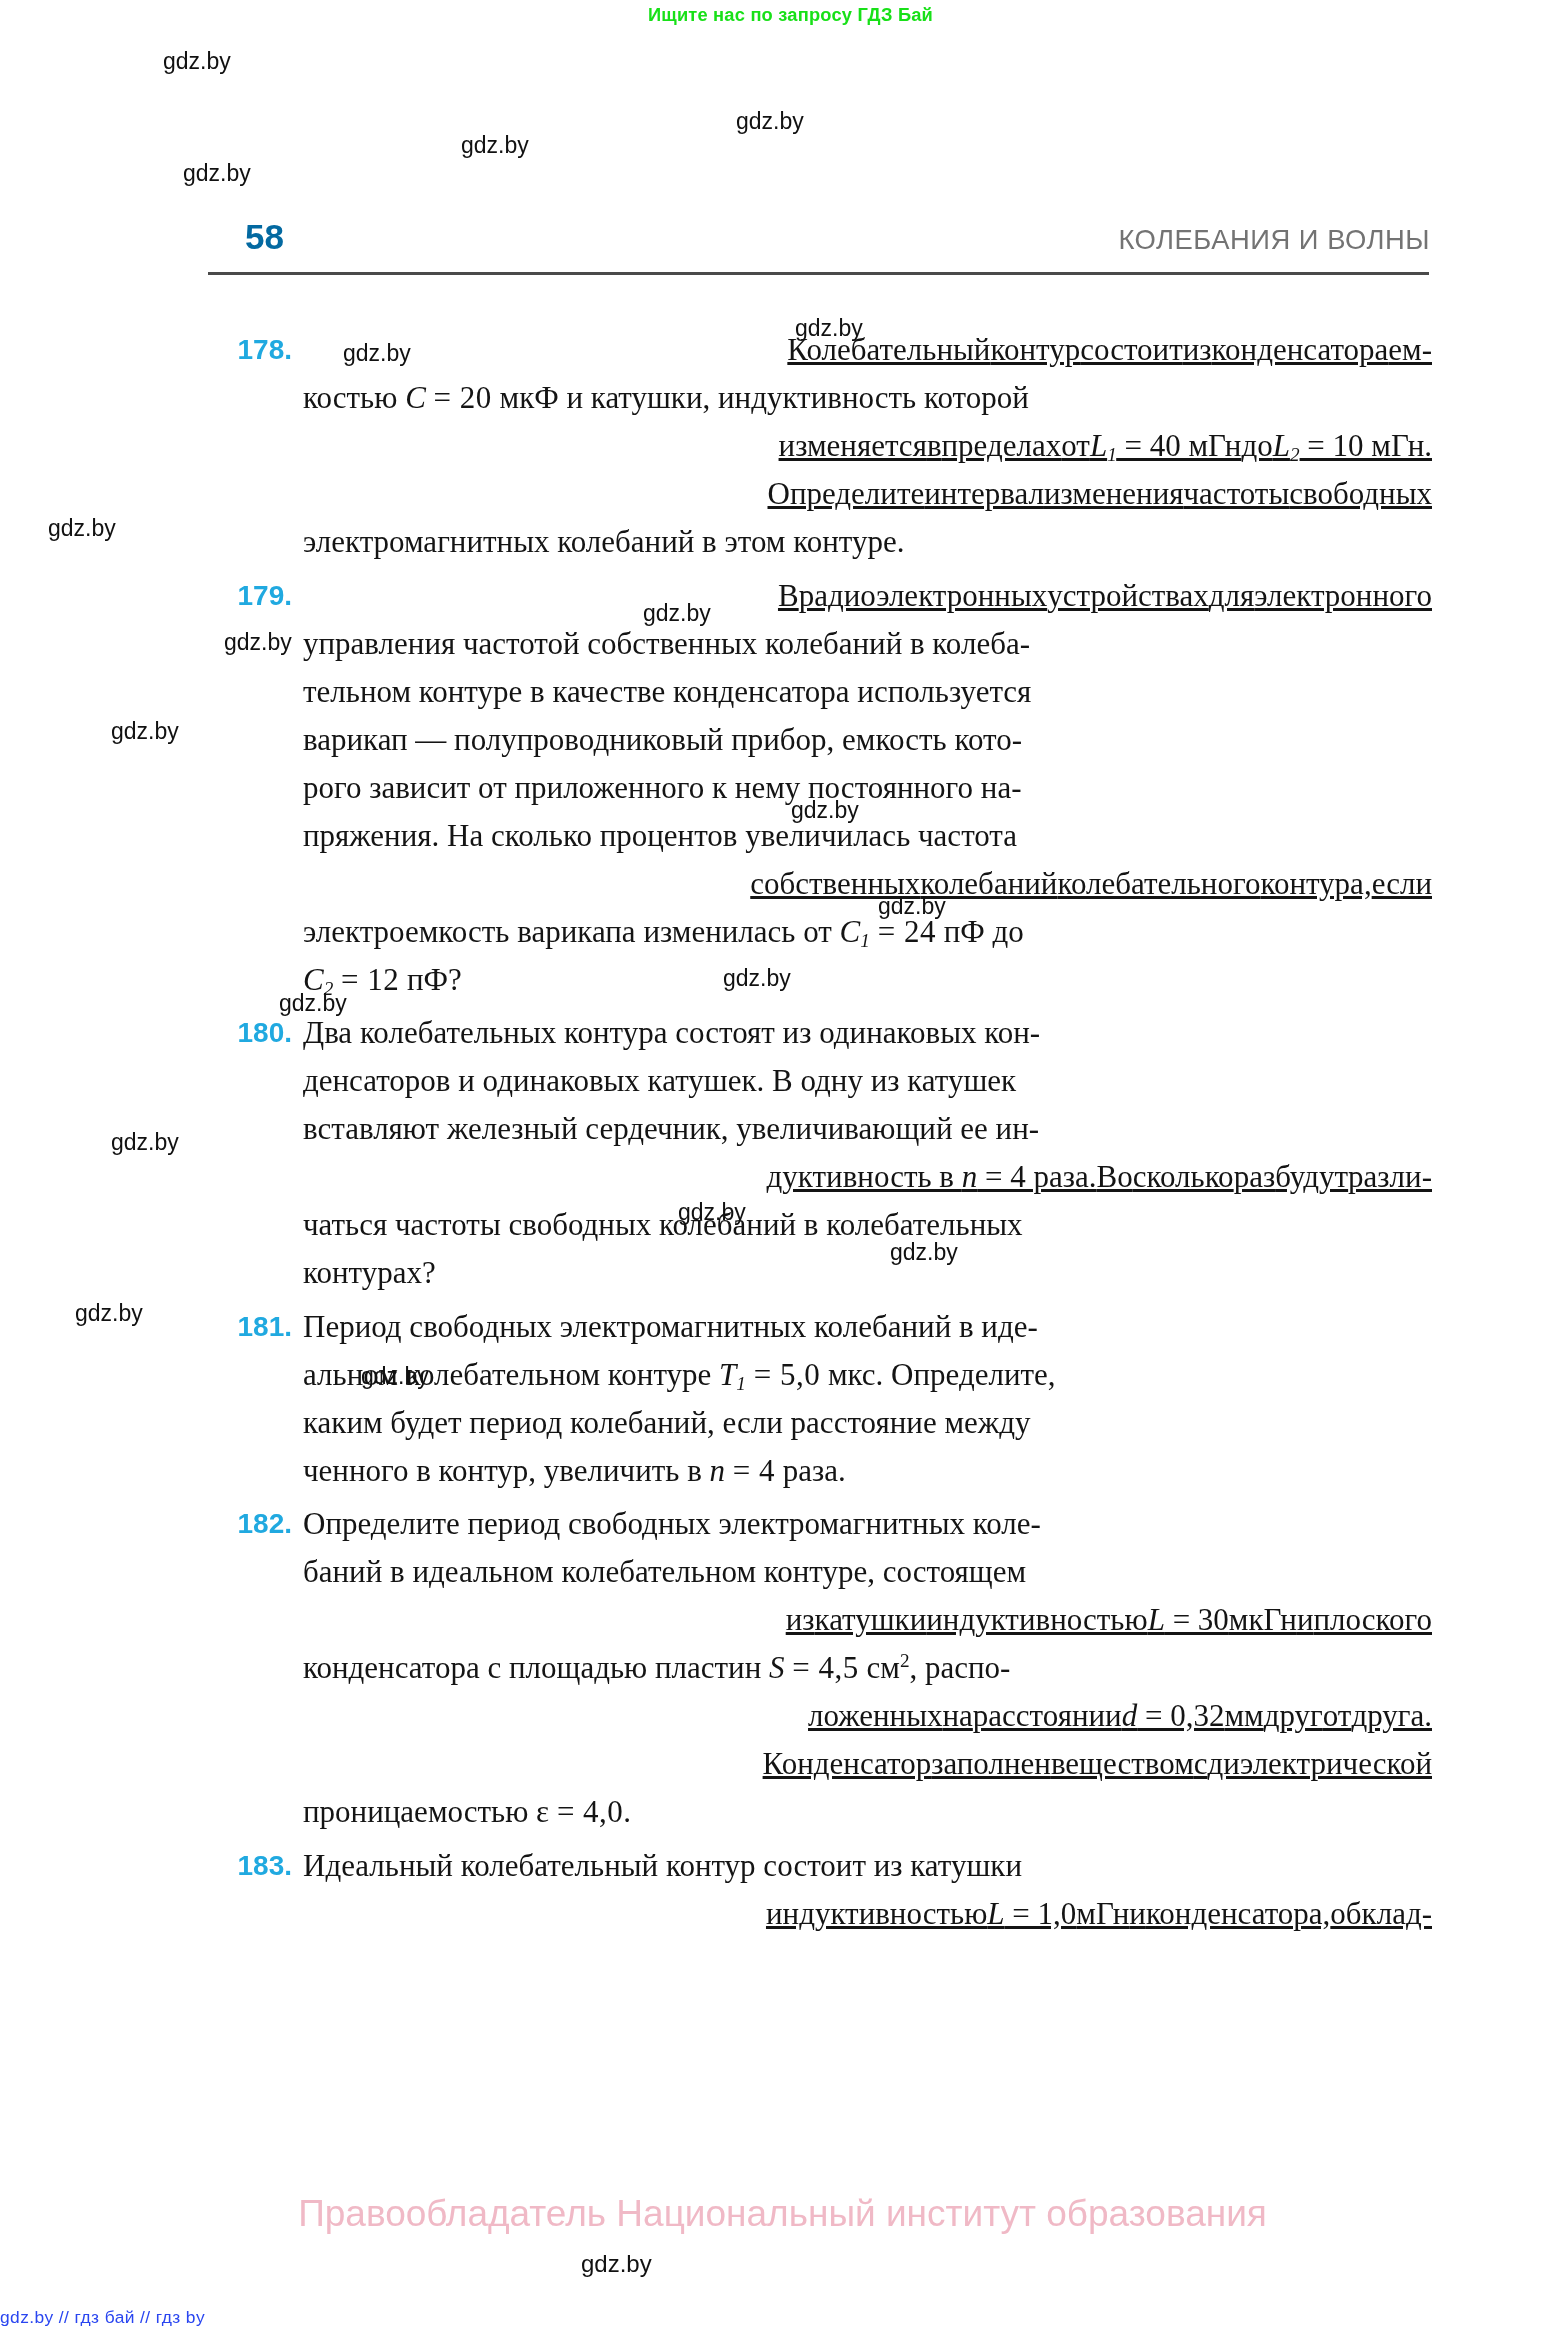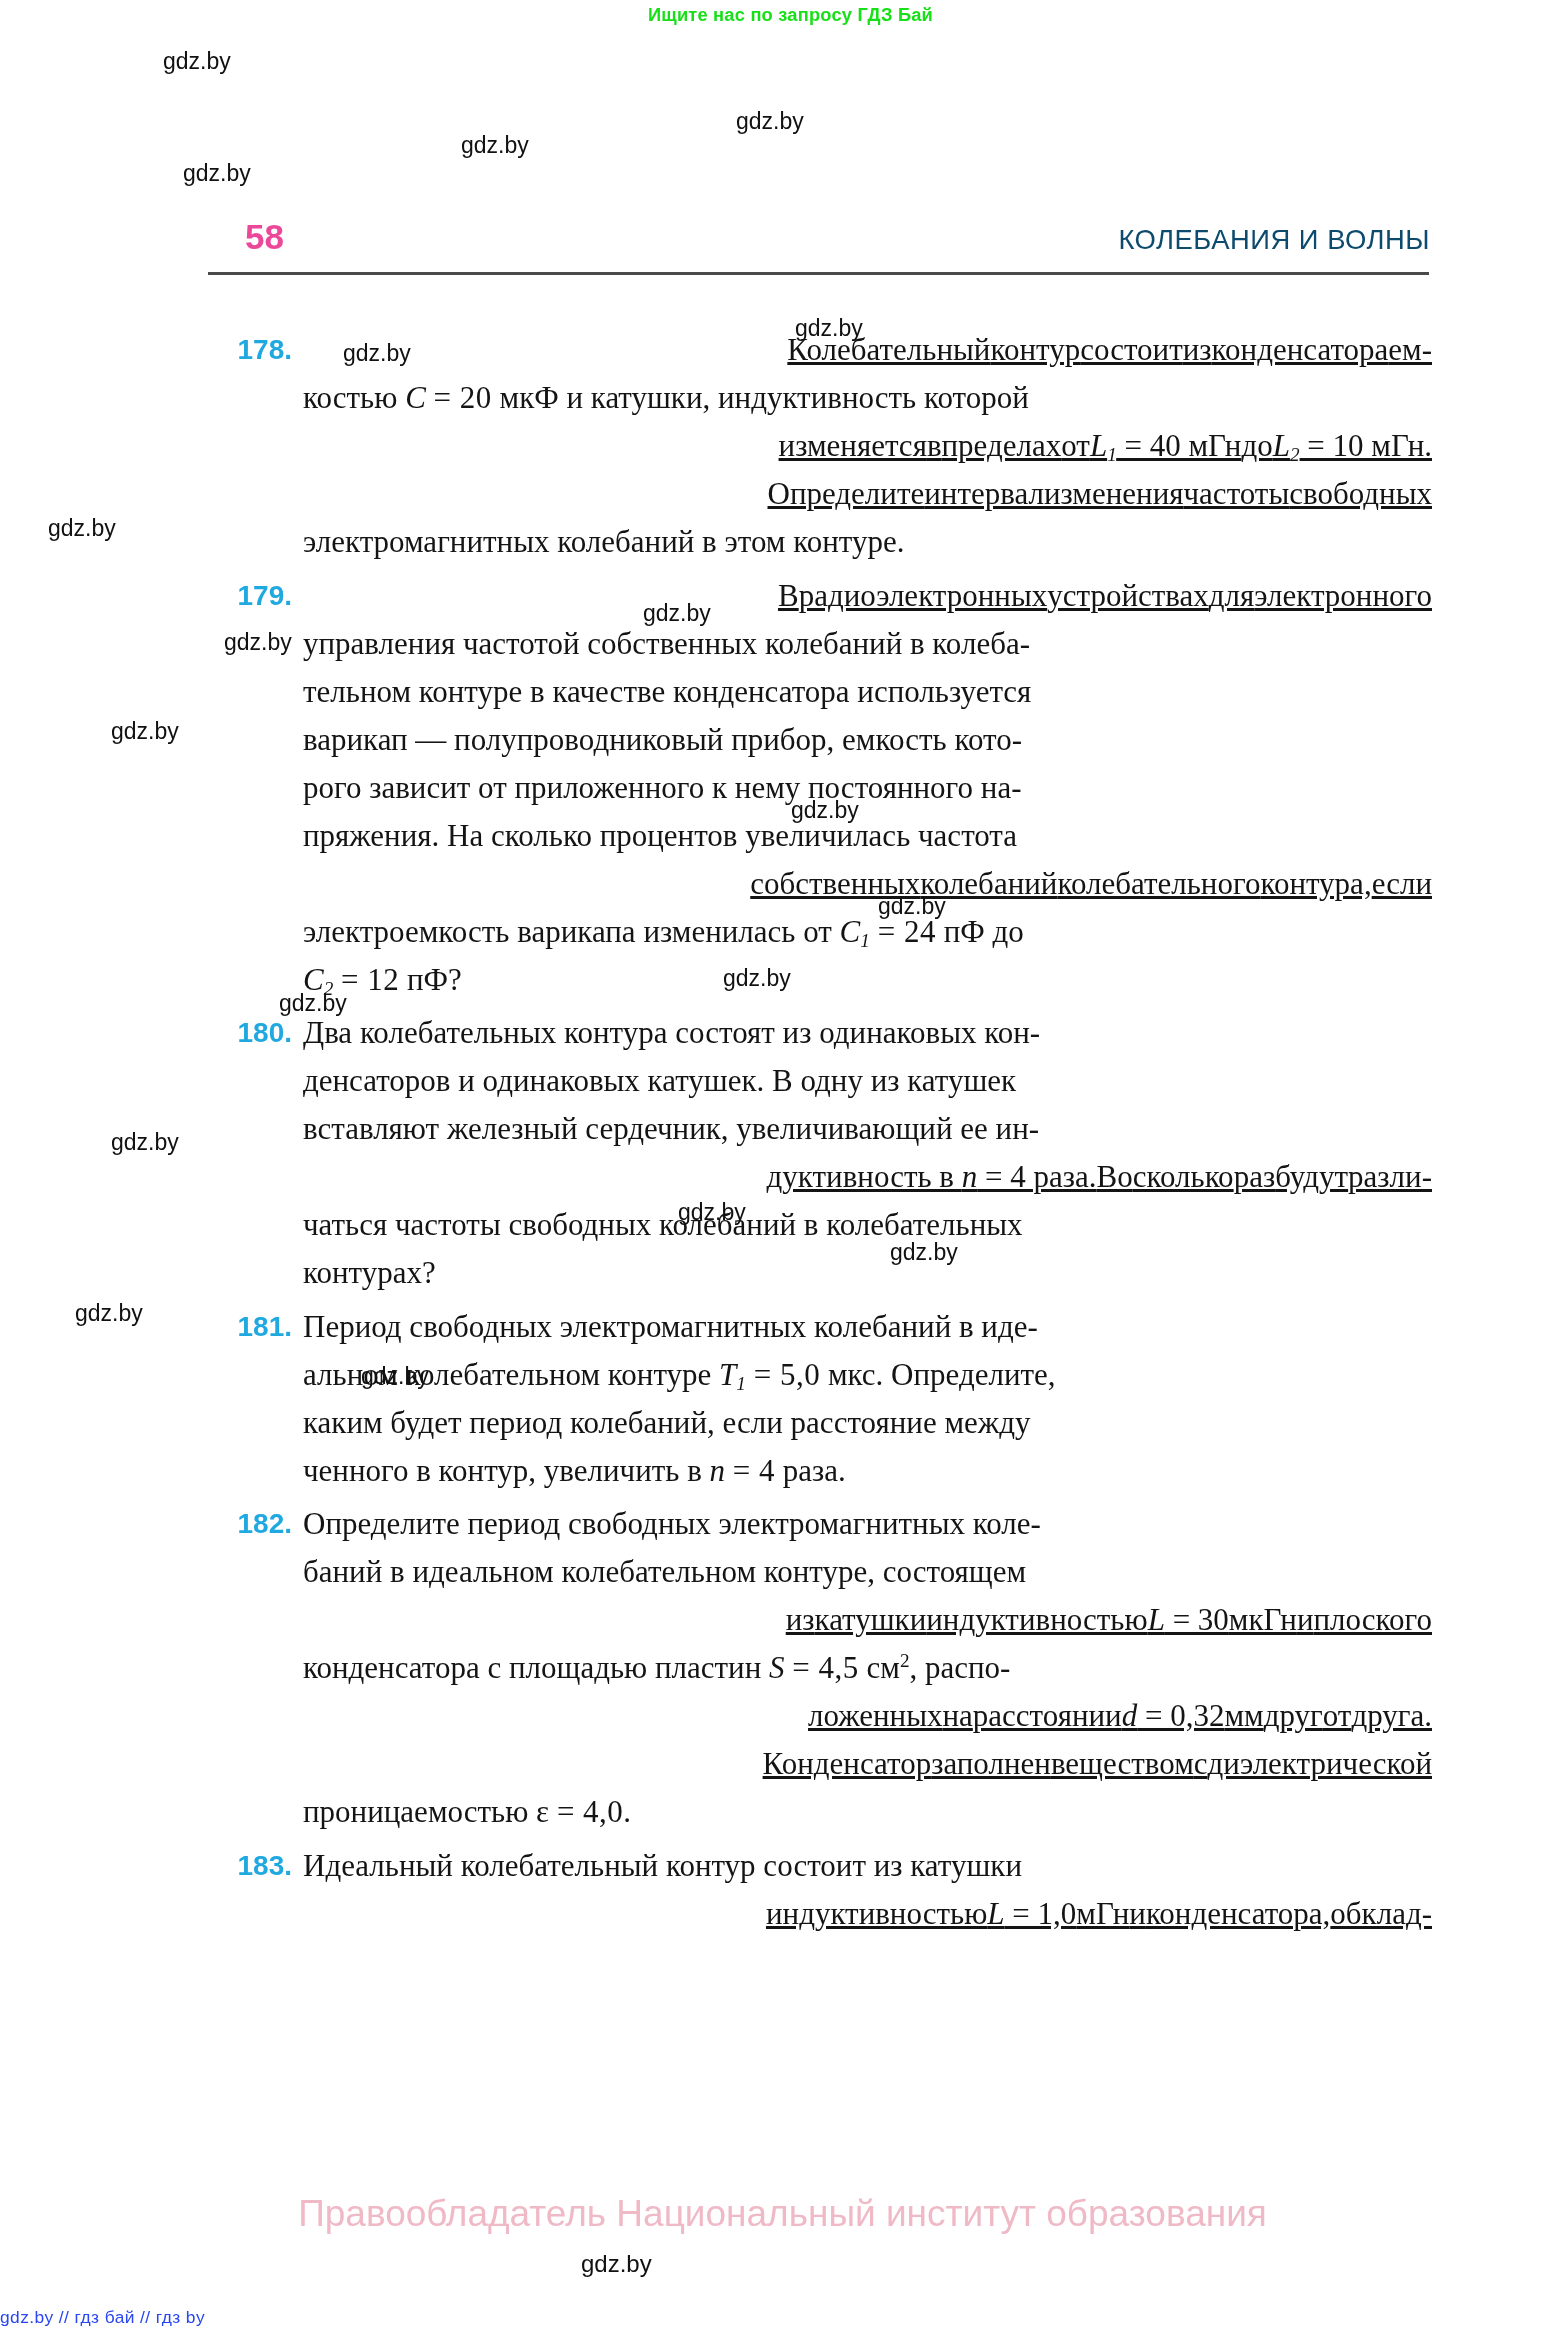--- a/index.html
+++ b/index.html
@@ -34,30 +34,30 @@
   }
 
   
   .page-number {
     position: absolute;
     left: 245px;
     top: 217px;
     font-family: "Liberation Sans", sans-serif;
     font-size: 35px;
     font-weight: bold;
-    color: #ec4899;
+    color: #0369a1;
   }
   .chapter-title {
     position: absolute;
     right: 135px;
     top: 224px;
     font-family: "Liberation Sans", sans-serif;
     font-size: 27.4px;
     font-weight: normal;
-    color: #0c4a6e;
+    color: #737373;
     letter-spacing: 0.5px;
     white-space: nowrap;
   }
   .head-rule {
     position: absolute;
     left: 208px;
     top: 272px;
     width: 1221px;
     height: 2.7px;
     background: #4a4a4a;

